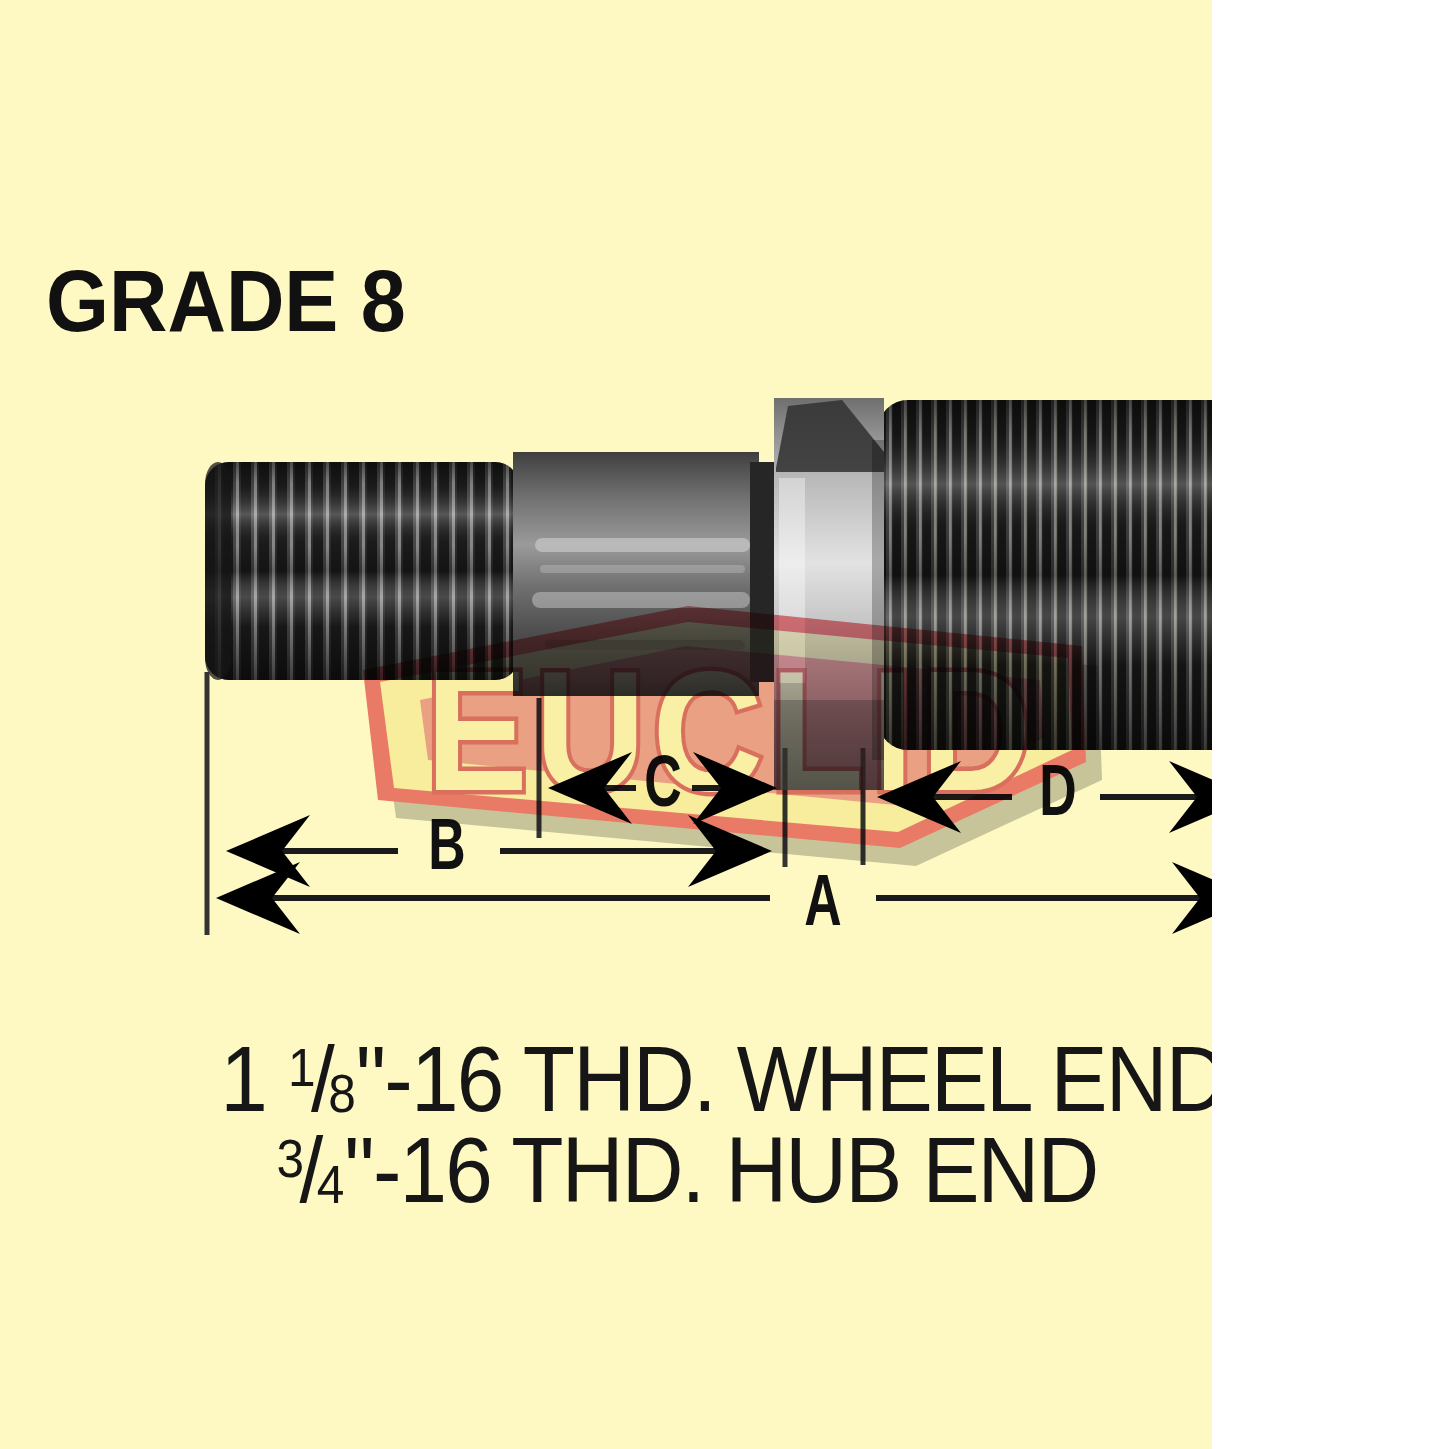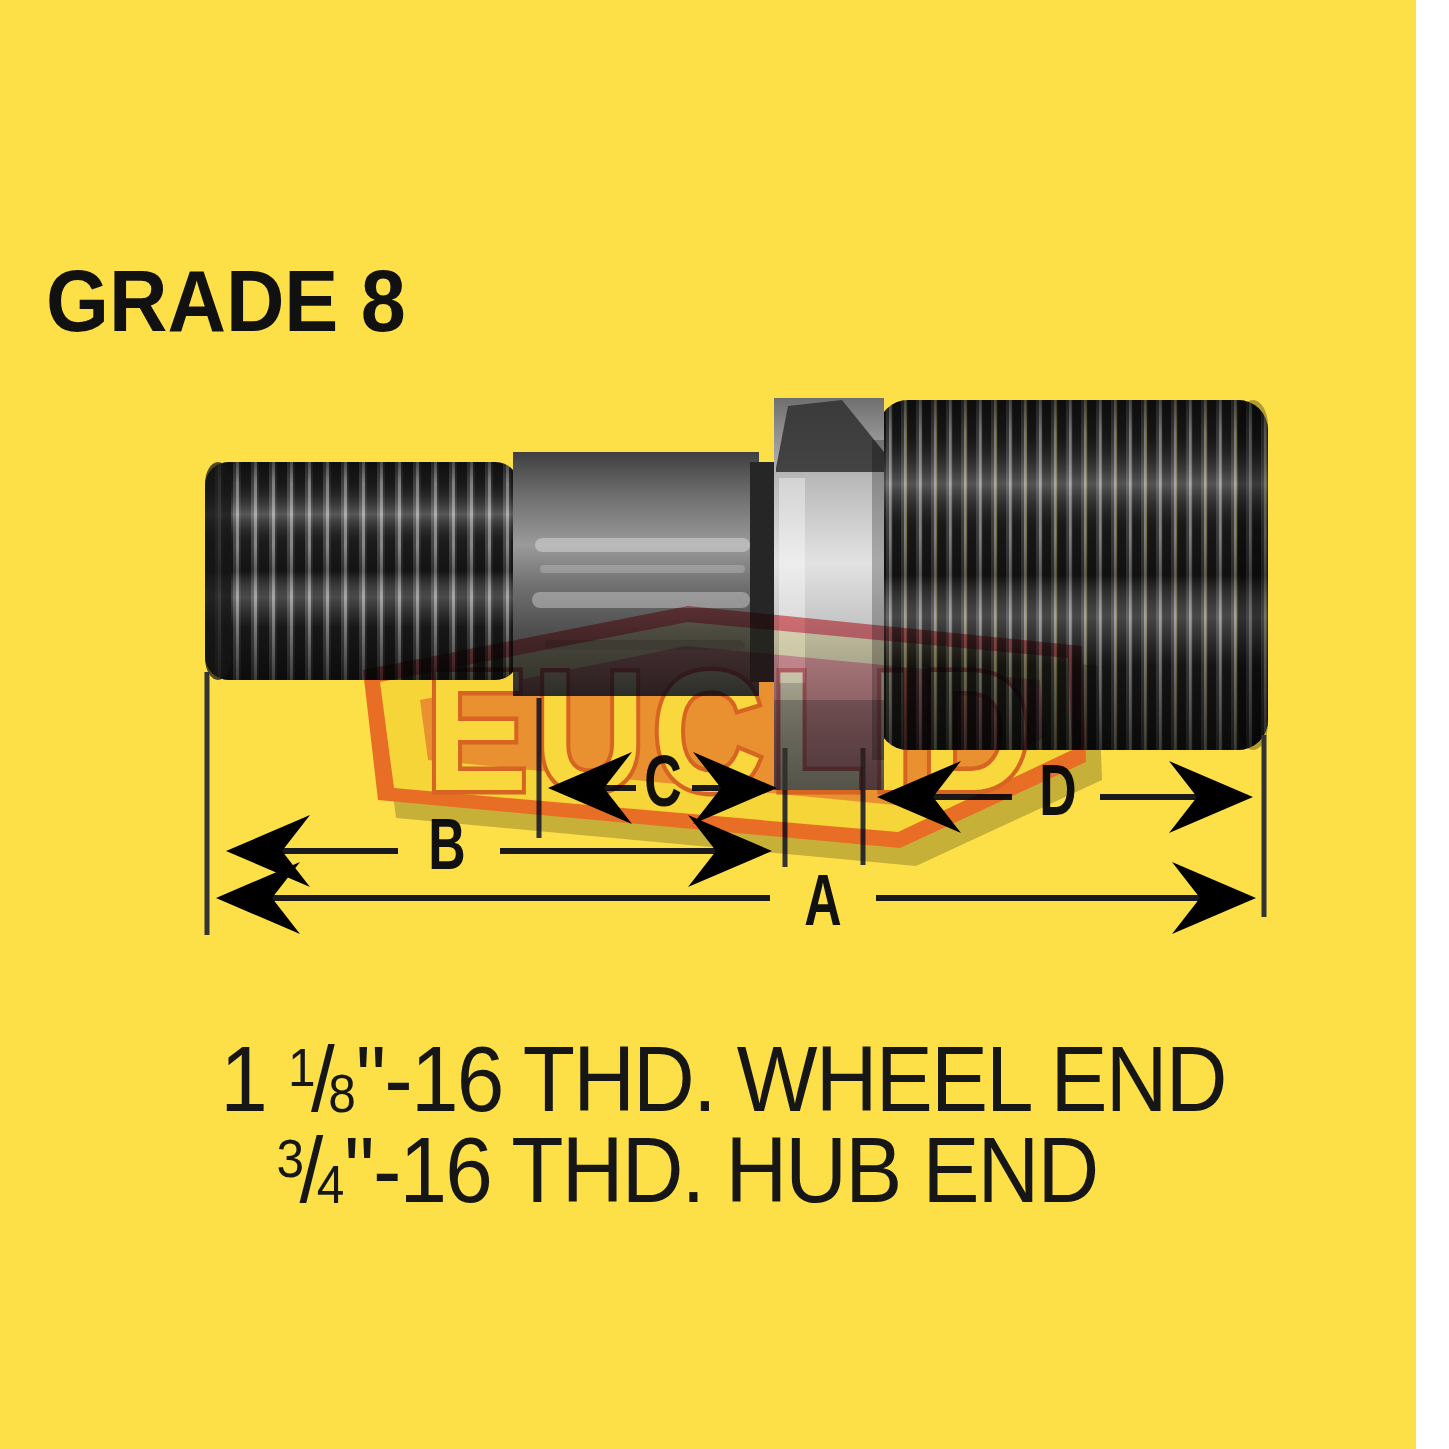--- a/index.html
+++ b/index.html
@@ -1,17 +1,17 @@
 <!DOCTYPE html>
 <html><head>
 <meta charset="utf-8">
 <style>
   html,body{margin:0;padding:0;background:#fff;}
   .canvas{
-    position:relative;width:1416px;height:1449px;background:#fde047;
+    position:relative;width:1212px;height:1449px;background:#fef9c3;
     font-family:"Liberation Sans",sans-serif;overflow:hidden;
   }
   .grade{
     position:absolute;left:46px;top:250px;
     font-size:88px;font-weight:bold;color:#111;
     transform:scaleX(.92);transform-origin:left top;white-space:nowrap;
   }
   .diagram-svg{position:absolute;left:0;top:0;}
   .spec-line{
     position:absolute;white-space:nowrap;color:#161616;

